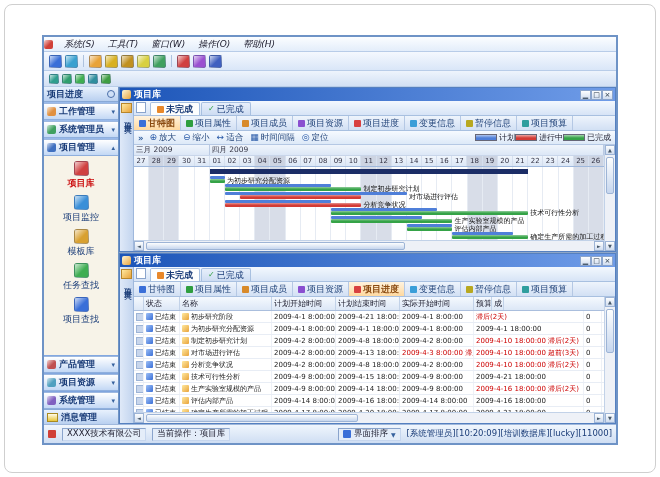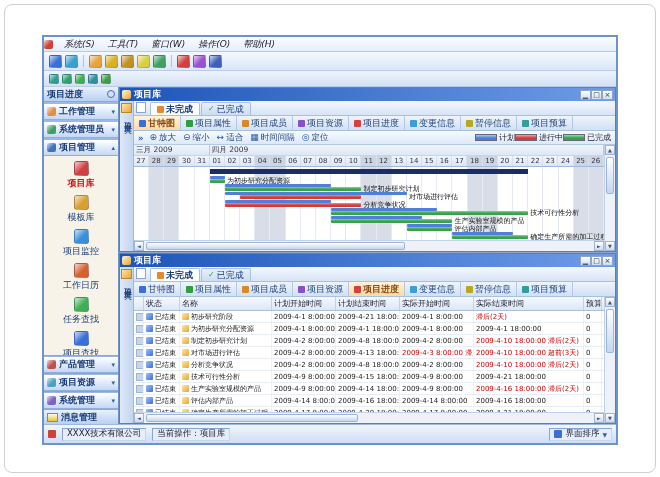--- a/index.html
+++ b/index.html
@@ -198,30 +198,26 @@
             <span class="gicon" style="background: linear-gradient(135deg, rgba(255, 255, 255, 0.75), rgba(255, 255, 255, 0) 55%), rgb(64, 112, 192);"></span>
             <span>项目管理</span>
             <span class="chev">▴</span>
           </div>
           <div class="sb-items">
             <div class="sb-item selected">
               <span class="iicon" style="background: linear-gradient(135deg, rgba(255, 255, 255, 0.75), rgba(255, 255, 255, 0) 55%), rgb(208, 64, 64);"></span>
               <span class="ilabel">项目库</span>
             </div>
             <div class="sb-item">
-              <span class="iicon" style="background: linear-gradient(135deg, rgba(255, 255, 255, 0.75), rgba(255, 255, 255, 0) 55%), rgb(216, 160, 48);"></span>
-              <span class="ilabel">模板库</span>
-            </div>
-            <div class="sb-item">
               <span class="iicon" style="background: linear-gradient(135deg, rgba(255, 255, 255, 0.75), rgba(255, 255, 255, 0) 55%), rgb(58, 143, 216);"></span>
               <span class="ilabel">项目监控</span>
             </div>
             <div class="sb-item">
-              <span class="iicon" style="background: linear-gradient(135deg, rgba(255, 255, 255, 0.75), rgba(255, 255, 255, 0) 55%), rgb(216, 96, 48);"></span>
-              <span class="ilabel">工作日历</span>
+              <span class="iicon" style="background: linear-gradient(135deg, rgba(255, 255, 255, 0.75), rgba(255, 255, 255, 0) 55%), rgb(216, 160, 48);"></span>
+              <span class="ilabel">模板库</span>
             </div>
             <div class="sb-item">
               <span class="iicon" style="background: linear-gradient(135deg, rgba(255, 255, 255, 0.75), rgba(255, 255, 255, 0) 55%), rgb(63, 174, 82);"></span>
               <span class="ilabel">任务查找</span>
             </div>
             <div class="sb-item">
               <span class="iicon" style="background: linear-gradient(135deg, rgba(255, 255, 255, 0.75), rgba(255, 255, 255, 0) 55%), rgb(58, 111, 216);"></span>
               <span class="ilabel">项目查找</span>
             </div>
           </div>
@@ -527,21 +523,20 @@
               </div>
             <div class="table-wrap">
               <div class="tablearea">
                 <div class="thead" id="thead">
                     <span class="th" style="width: 10px;"></span>
                     <span class="th" style="width: 36px;">状态</span>
                     <span class="th" style="width: 92px;">名称</span>
                     <span class="th" style="width: 64px;">计划开始时间</span>
                     <span class="th" style="width: 64px;">计划结束时间</span>
                     <span class="th" style="width: 74px;">实际开始时间</span>
-                    <span class="th" style="width: 110px;">实际结束时间</span>
                     <span class="th" style="width: 18px;">预算</span>
                     <span class="th" style="width: 12px;">成</span>
                   </div>
                 <div class="tbody" id="tbody">
                     <div class="trow">
                       <span class="td" style="width: 10px;">
                         <span class="rowgrip"></span>
                       </span>
                       <span class="td" style="width: 36px;">
                         <span class="sicon"></span>
@@ -739,15 +734,16 @@
     </span>
     <span class="spanel">
       <span>当前操作：项目库</span>
     </span>
     <span class="sspacer"></span>
     <span class="spanel">
       <span class="sbicon" style="background:#3a6fd8;"></span>
       <span>界面排序</span>
       <span class="ddarrow">▼</span>
     </span>
+    <span class="session">[系统管理员][10:20:09][培训数据库][lucky][11000]</span>
   </div>
 
 </div>
 
 </body></html>

